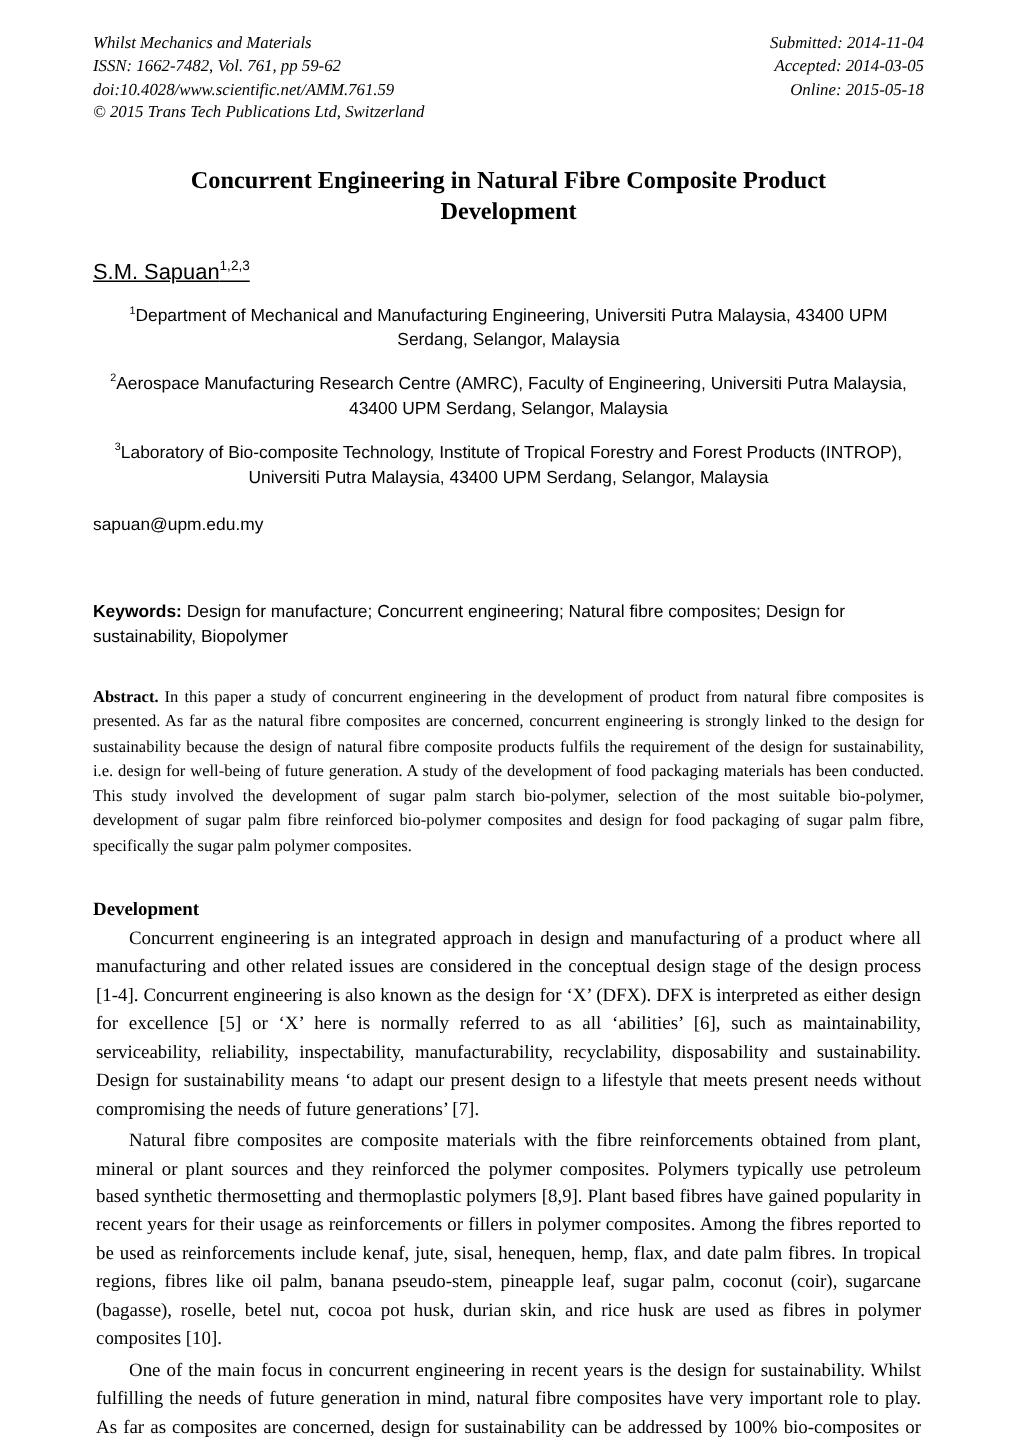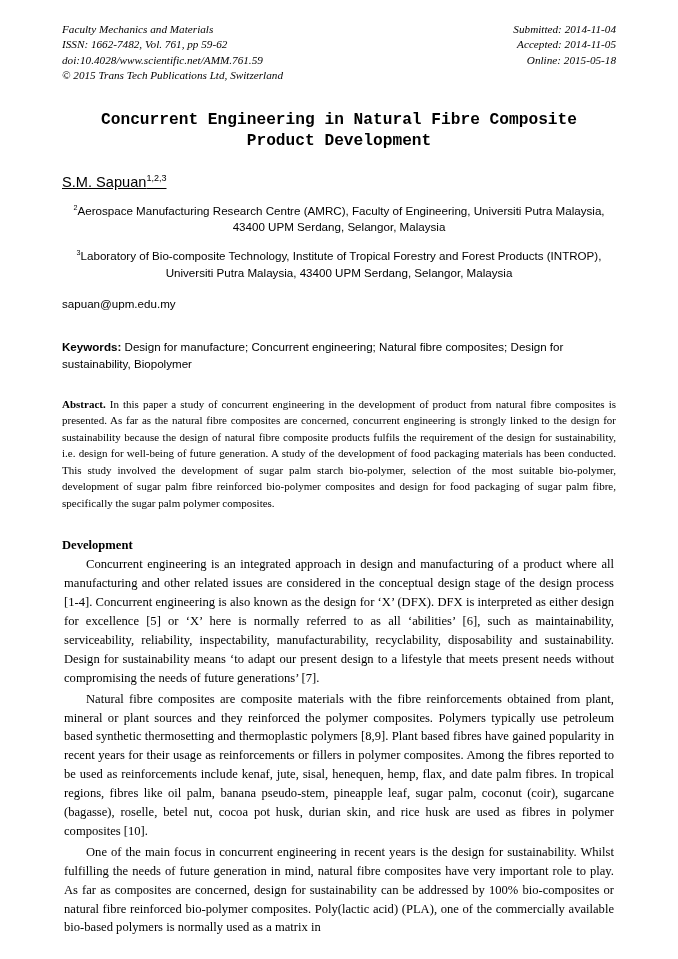--- a/index.html
+++ b/index.html
@@ -32,21 +32,21 @@
   }
   .header-left div, .header-right div {
     white-space: nowrap;
   }
   .header-right {
     text-align: right;
   }
 
   
   .title {
-    font-family: Liberation Mono, monospace;
+    font-family: Liberation Serif, serif;
     font-weight: bold;
     font-size: 16.2px;
     line-height: 1.32;
     text-align: center;
     margin-top: 26px;
     padding: 0 18px;
   }
 
   
   .author {
@@ -76,21 +76,21 @@
     font-size: 11.6px;
     text-align: left;
     margin-top: 16px;
   }
 
   
   .keywords {
     font-family: "Liberation Sans", sans-serif;
     font-size: 11.6px;
     line-height: 1.45;
-    margin-top: 29px;
+    margin-top: 44px;
     text-align: left;
   }
   .keywords b {
     font-weight: bold;
   }
 
   
   .abstract {
     font-size: 11px;
     line-height: 1.5;
@@ -117,38 +117,41 @@
     text-indent: 22px;
   }
 </style>
 </head>
 <body>
 
 <div class="page">
 
   <div class="header">
     <div class="header-left">
-      <div>Faculty Mechanics and Materials</div>
+      <div>Whilst Mechanics and Materials</div>
       <div>ISSN: 1662-7482, Vol. 761, pp 59-62</div>
       <div>doi:10.4028/www.scientific.net/AMM.761.59</div>
       <div>© 2015 Trans Tech Publications Ltd, Switzerland</div>
     </div>
     <div class="header-right">
       <div>Submitted: 2014-11-04</div>
-      <div>Accepted: 2014-11-05</div>
+      <div>Accepted: 2014-03-05</div>
       <div>Online: 2015-05-18</div>
     </div>
   </div>
 
   <div class="title">Concurrent Engineering in Natural Fibre Composite Product Development</div>
 
   <div class="author">
     <span>S.M. Sapuan</span><sup>1,2,3</sup>
   </div>
 
+  <div class="affil">
+    <sup>1</sup><span>Department of Mechanical and Manufacturing Engineering, Universiti Putra Malaysia, 43400 UPM Serdang, Selangor, Malaysia</span>
+  </div>
   <div class="affil">
     <sup>2</sup><span>Aerospace Manufacturing Research Centre (AMRC), Faculty of Engineering, Universiti Putra Malaysia, 43400 UPM Serdang, Selangor, Malaysia</span>
   </div>
   <div class="affil">
     <sup>3</sup><span>Laboratory of Bio-composite Technology, Institute of Tropical Forestry and Forest Products (INTROP), Universiti Putra Malaysia, 43400 UPM Serdang, Selangor, Malaysia</span>
   </div>
 
   <div class="email">sapuan@upm.edu.my</div>
 
   <div class="keywords">

